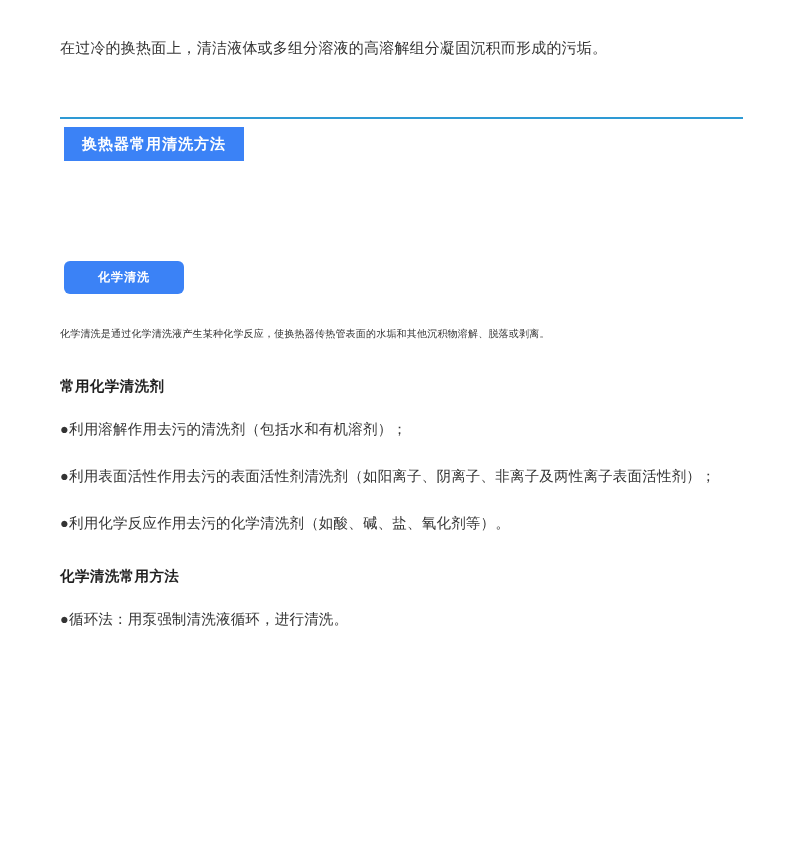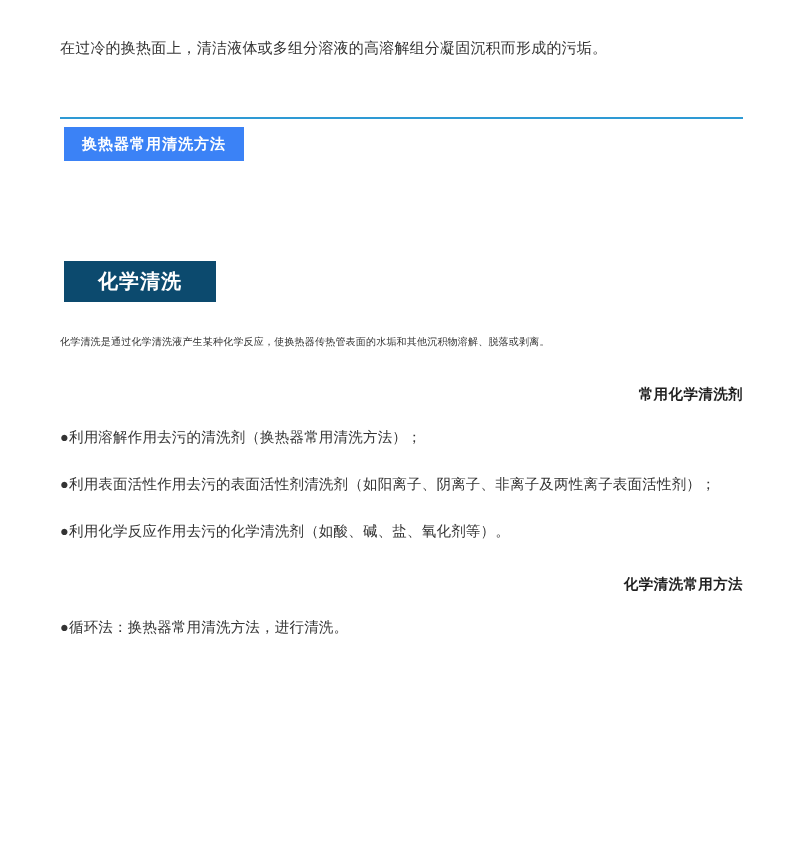--- a/index.html
+++ b/index.html
@@ -51,46 +51,46 @@
     font-weight: bold;
     line-height: 1;
     padding: 9px 18px 10px 18px;
     letter-spacing: 1px;
     white-space: nowrap;
   }
   .sub-tag {
     display: inline-block;
     margin-top: 108px;
     margin-left: 4px;
-    background: #0c4a6e;
+    background: #3b82f6;
     color: #ffffff;
-    font-size: 20px;
+    font-size: 12px;
     font-weight: bold;
     line-height: 1;
     padding: 10px 34px 11px 34px;
     letter-spacing: 1px;
     white-space: nowrap;
+    border-radius: 6px;
   }
   .body-para {
     font-size: 10px;
     line-height: 27px;
     color: #333333;
     margin-top: 26px;
     letter-spacing: 0.2px;
   }
   .body-para.tight {
     margin-top: 10px;
   }
   .bold-heading {
     font-size: 14.5px;
     font-weight: bold;
     color: #1f1f1f;
     margin-top: 30px;
     letter-spacing: 0.4px;
-    text-align: right;
   }
   .bullet-para {
     font-size: 14.5px;
     line-height: 27px;
     color: #333333;
     margin-top: 20px;
     letter-spacing: 0.2px;
   }
 </style>
 </head>
@@ -105,24 +105,24 @@
     <div class="section-tag">换热器常用清洗方法</div>
   </div>
 
   <div class="sub-tag">化学清洗</div>
 
   <p class="body-para">化学清洗是通过化学清洗液产生某种化学反应，使换热器传热管表面的水垢和其他沉积物溶解、脱落或剥离。</p>
 
 
   <h3 class="bold-heading">常用化学清洗剂</h3>
 
-  <p class="bullet-para">●利用溶解作用去污的清洗剂（换热器常用清洗方法）；</p>
+  <p class="bullet-para">●利用溶解作用去污的清洗剂（包括水和有机溶剂）；</p>
 
   <p class="bullet-para">●利用表面活性作用去污的表面活性剂清洗剂（如阳离子、阴离子、非离子及两性离子表面活性剂）；</p>
 
   <p class="bullet-para">●利用化学反应作用去污的化学清洗剂（如酸、碱、盐、氧化剂等）。</p>
 
   <h3 class="bold-heading">化学清洗常用方法</h3>
 
-  <p class="bullet-para">●循环法：换热器常用清洗方法，进行清洗。</p>
+  <p class="bullet-para">●循环法：用泵强制清洗液循环，进行清洗。</p>
 
 
 </div>
 
 </body></html>

